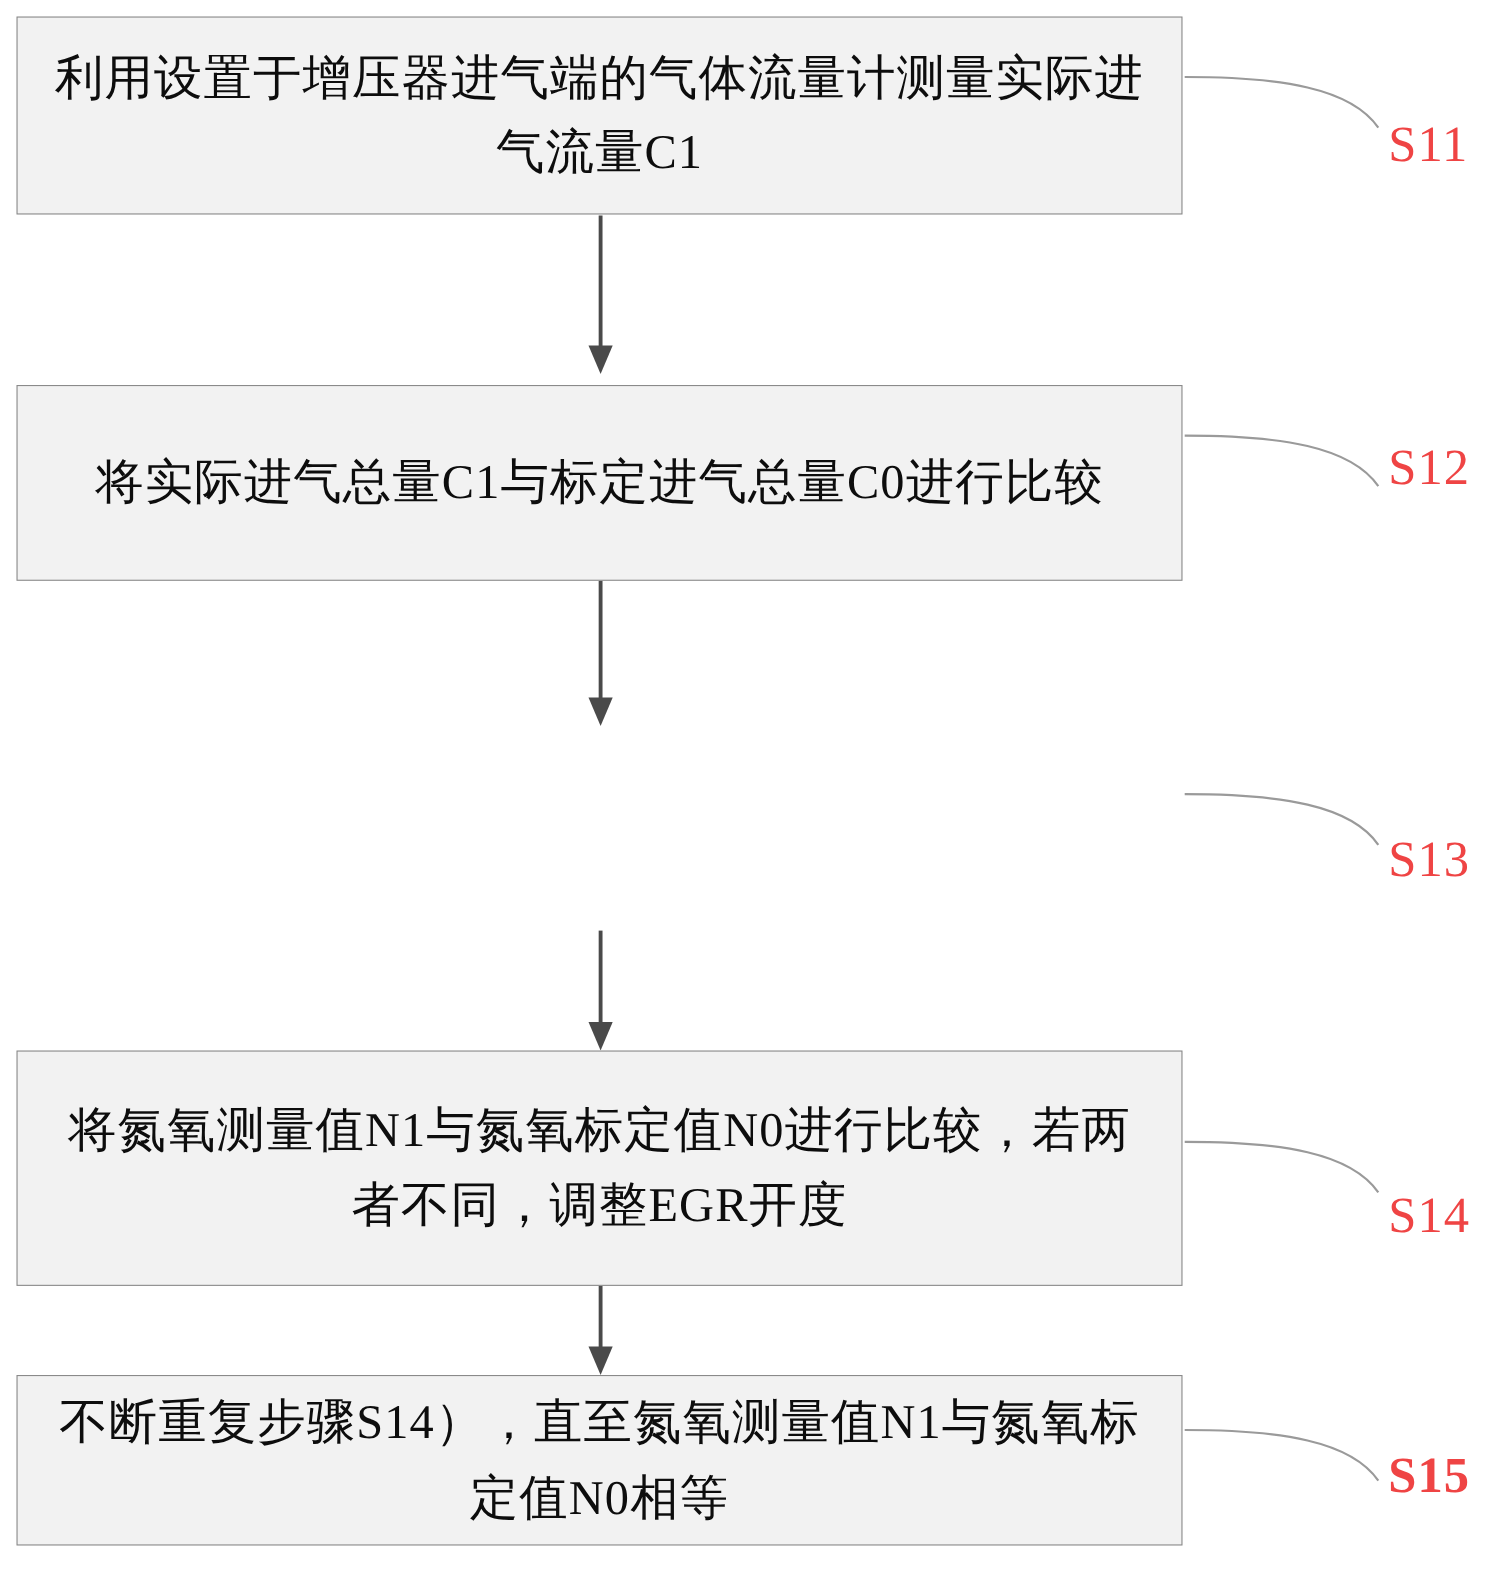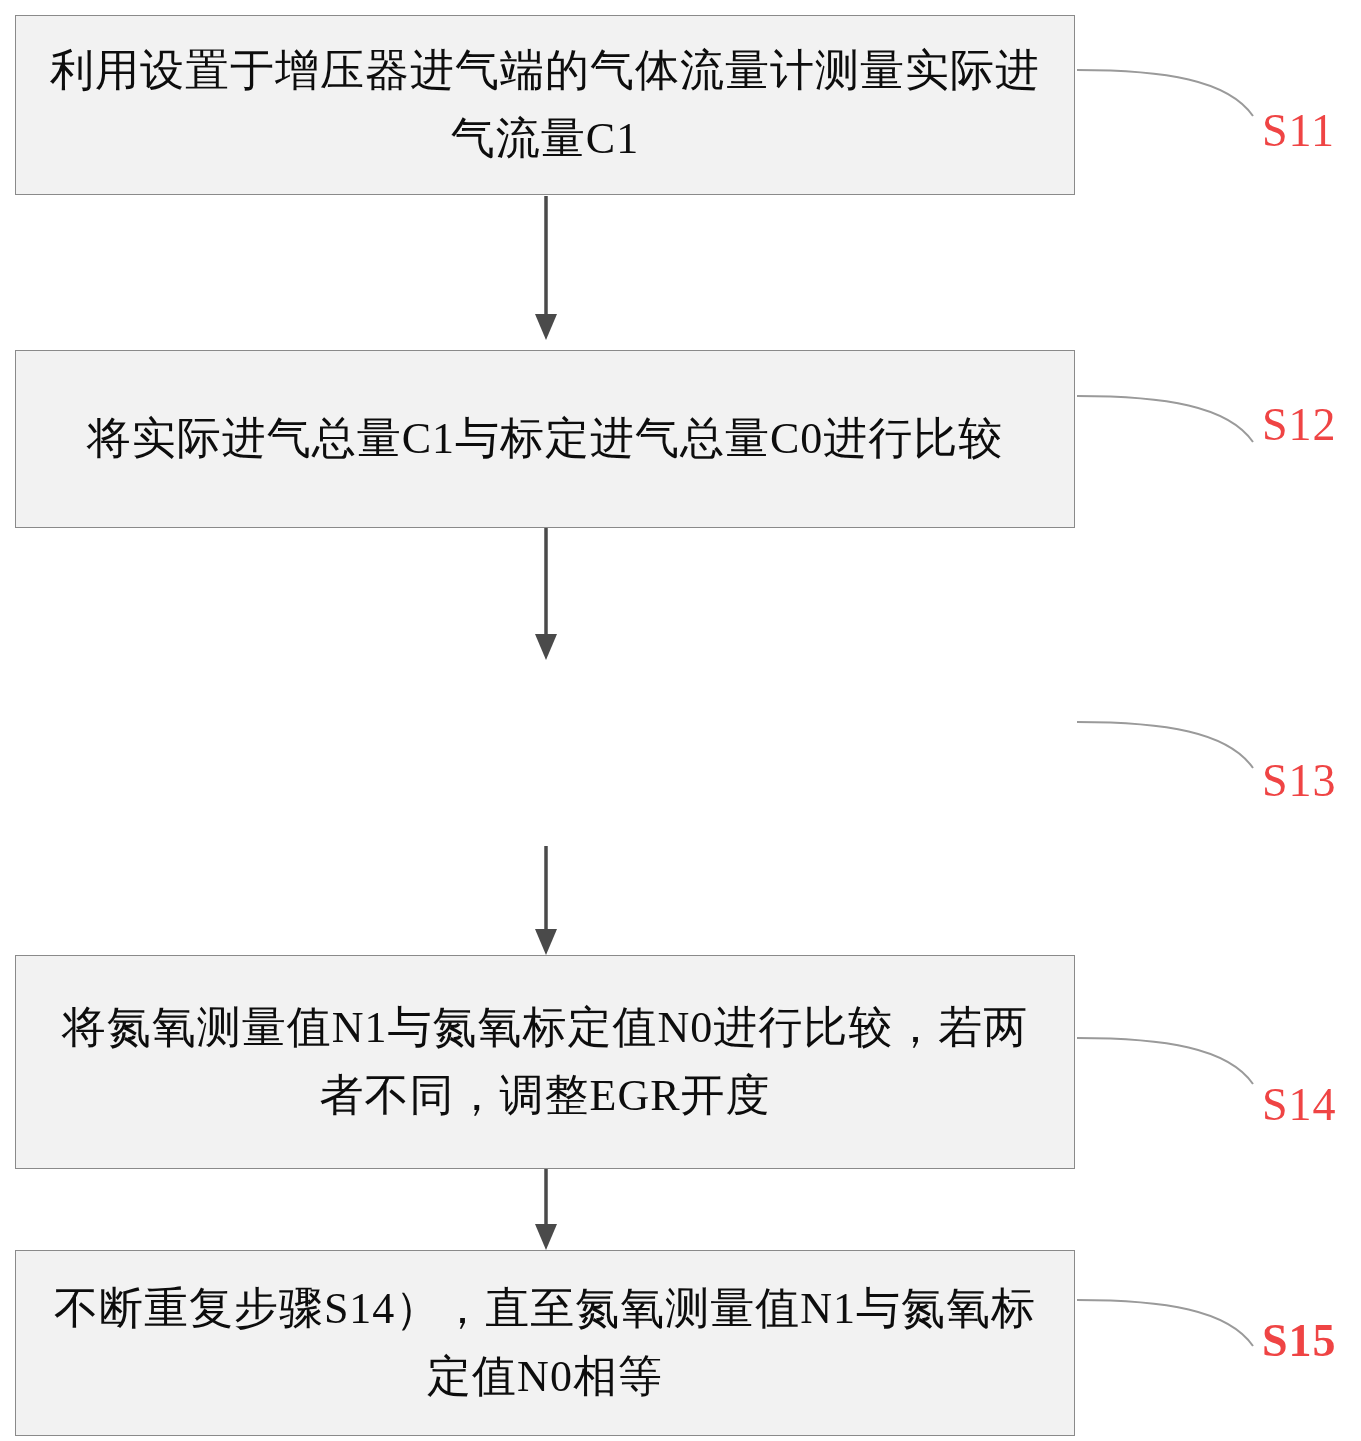--- a/index.html
+++ b/index.html
@@ -47,21 +47,21 @@
     position: absolute;
     font-size: 46px;
     color: #ef4444;
     z-index: 1;
     letter-spacing: 1px;
   }
   #box-s11 { top: 15px;   height: 180px; }
   #box-s12 { top: 340px;  height: 178px; margin-top: 10px; }
   #box-s13 { top: 660px;  height: 185px; }
   #box-s14 { top: 955px;  height: 214px; }
-  #box-s15 { top: 1250px; height: 186px; font-family: Liberation Serif, serif; }
+  #box-s15 { top: 1250px; height: 155px; font-family: Liberation Serif, serif; }
 
   #label-s11 { left: 1262px; top: 104px;  }
   #label-s12 { left: 1262px; top: 398px;  }
   #label-s13 { left: 1262px; top: 754px;  }
   #label-s14 { left: 1262px; top: 1078px; }
   #label-s15 { left: 1262px; top: 1314px; font-weight: bold; }
 
   .flow-line {
     stroke: #4a4a4a;
     stroke-width: 3.5;

